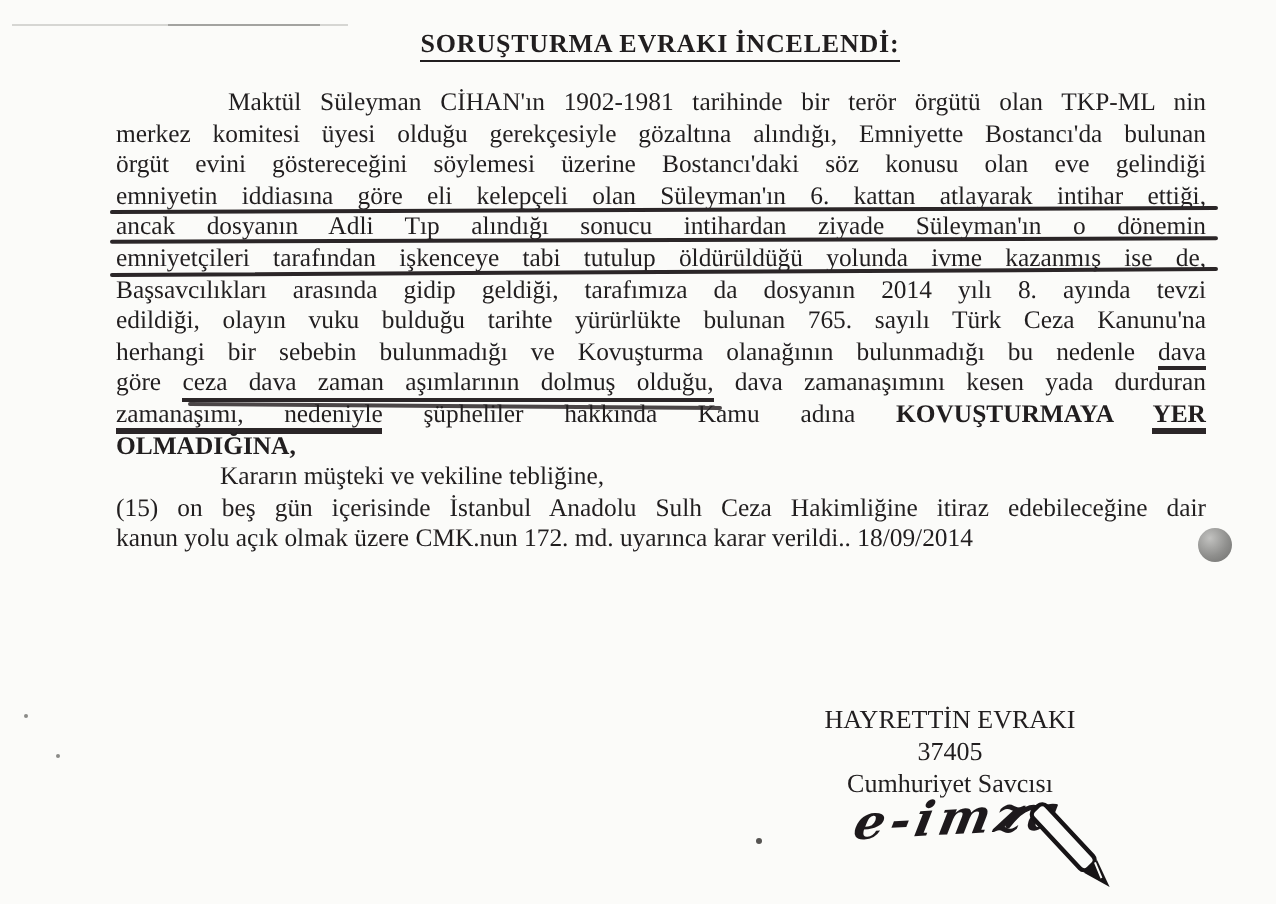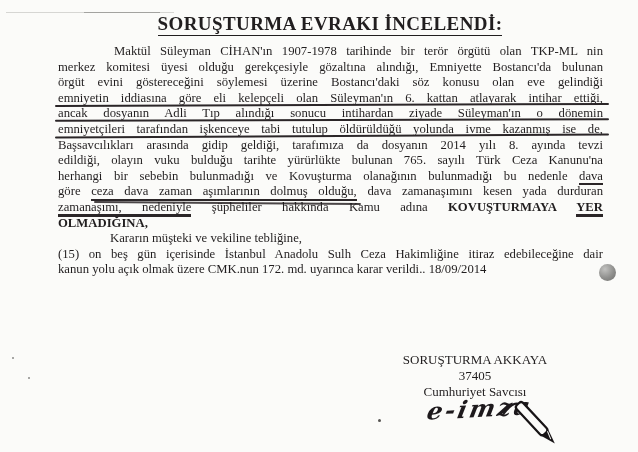--- a/index.html
+++ b/index.html
@@ -10,21 +10,21 @@
     overflow:hidden;
     font-family:"Liberation Serif", serif;
     color:#211e1f;
   }
   
   .title-row{
     position:absolute;top:13px;left:57px;width:546px;
     text-align:center;
   }
   .title-row span{
-    font-weight:bold;font-size:19px;letter-spacing:.4px;
+    font-weight:bold;font-size:13px;letter-spacing:.4px;
     border-bottom:1.6px solid #211e1f;padding-bottom:1px;
     white-space:nowrap;
   }
   
   .body-text{
     position:absolute;top:44px;left:58px;width:545px;
     font-size:12.7px;
   }
   .ln{
     height:15.6px;line-height:15.6px;
@@ -84,42 +84,42 @@
   <div class="speck" style="left:12px;top:357px;width:2px;height:2px;"></div>
   <div class="speck" style="left:28px;top:377px;width:2px;height:2px;"></div>
   <div class="speck" style="left:378px;top:419px;width:3px;height:3px;background:#565452;"></div>
   <div class="punch"></div>
 
   <div class="title-row">
     <span>SORUŞTURMA EVRAKI İNCELENDİ:</span>
   </div>
 
   <div class="body-text">
-    <div class="ln ind1">Maktül Süleyman CİHAN'ın 1907-1978 tarihinde bir terör örgütü olan TKP-ML nin</div>
+    <div class="ln ind1">Maktül Süleyman CİHAN'ın 1902-1981 tarihinde bir terör örgütü olan TKP-ML nin</div>
     <div class="ln">merkez komitesi üyesi olduğu gerekçesiyle gözaltına alındığı, Emniyette Bostancı'da bulunan</div>
     <div class="ln">örgüt evini göstereceğini söylemesi üzerine Bostancı'daki söz konusu olan eve gelindiği</div>
     <div class="ln pen-line" style="--tilt:-0.22deg">emniyetin iddiasına göre eli kelepçeli olan Süleyman'ın 6. kattan atlayarak intihar ettiği,</div>
     <div class="ln pen-line" style="--tilt:-0.18deg">ancak dosyanın Adli Tıp alındığı sonucu intihardan ziyade Süleyman'ın o dönemin</div>
     <div class="ln pen-line" style="--tilt:-0.3deg">emniyetçileri tarafından işkenceye tabi tutulup öldürüldüğü yolunda ivme kazanmış ise de,</div>
 
     <div class="ln">Başsavcılıkları arasında gidip geldiği, tarafımıza da dosyanın 2014 yılı 8. ayında tevzi</div>
     <div class="ln">edildiği, olayın vuku bulduğu tarihte yürürlükte bulunan 765. sayılı Türk Ceza Kanunu'na</div>
     <div class="ln"><span>herhangi bir sebebin bulunmadığı ve Kovuşturma olanağının bulunmadığı bu nedenle </span><span class="pu">dava</span></div>
     <div class="ln"><span>göre </span><span class="pu pu-double">ceza dava zaman aşımlarının dolmuş olduğu,</span><span> dava zamanaşımını kesen yada durduran</span></div>
     <div class="ln"><span class="pu pu-thick">zamanaşımı, nedeniyle</span><span> şüpheliler hakkında Kamu adına </span><span class="b">KOVUŞTURMAYA </span><span class="b pu pu-thick">YER</span></div>
     <div class="ln no-just b">OLMADIĞINA,</div>
 
     <div class="ln no-just ind3">Kararın müşteki ve vekiline tebliğine,</div>
 
     <div class="ln">(15) on beş gün içerisinde İstanbul Anadolu Sulh Ceza Hakimliğine itiraz edebileceğine dair</div>
     <div class="ln no-just">kanun yolu açık olmak üzere CMK.nun 172. md. uyarınca karar verildi.. 18/09/2014</div>
   </div>
 
   <div class="sig">
-    <div class="row">SORUŞTURMA AKKAYA</div>
+    <div class="row">HAYRETTİN EVRAKI</div>
     <div class="row">37405</div>
     <div class="row">Cumhuriyet Savcısı</div>
   </div>
   <div class="esign">e-imza</div>
 
   <svg class="overlay" width="638" height="452" viewBox="0 0 638 452">
     <path d="M504,413 Q514,400 521,405" fill="none" stroke="#1d191c" stroke-width="2.4" stroke-linecap="round"></path>
     <g transform="rotate(47 518 404)">
       <rect x="518" y="399.5" width="40" height="9" rx="3" fill="#fbfbf9" stroke="#171416" stroke-width="2.2"></rect>
       <path d="M558,399.5 L572,404 L558,408.5 Z" fill="#171416"></path>

